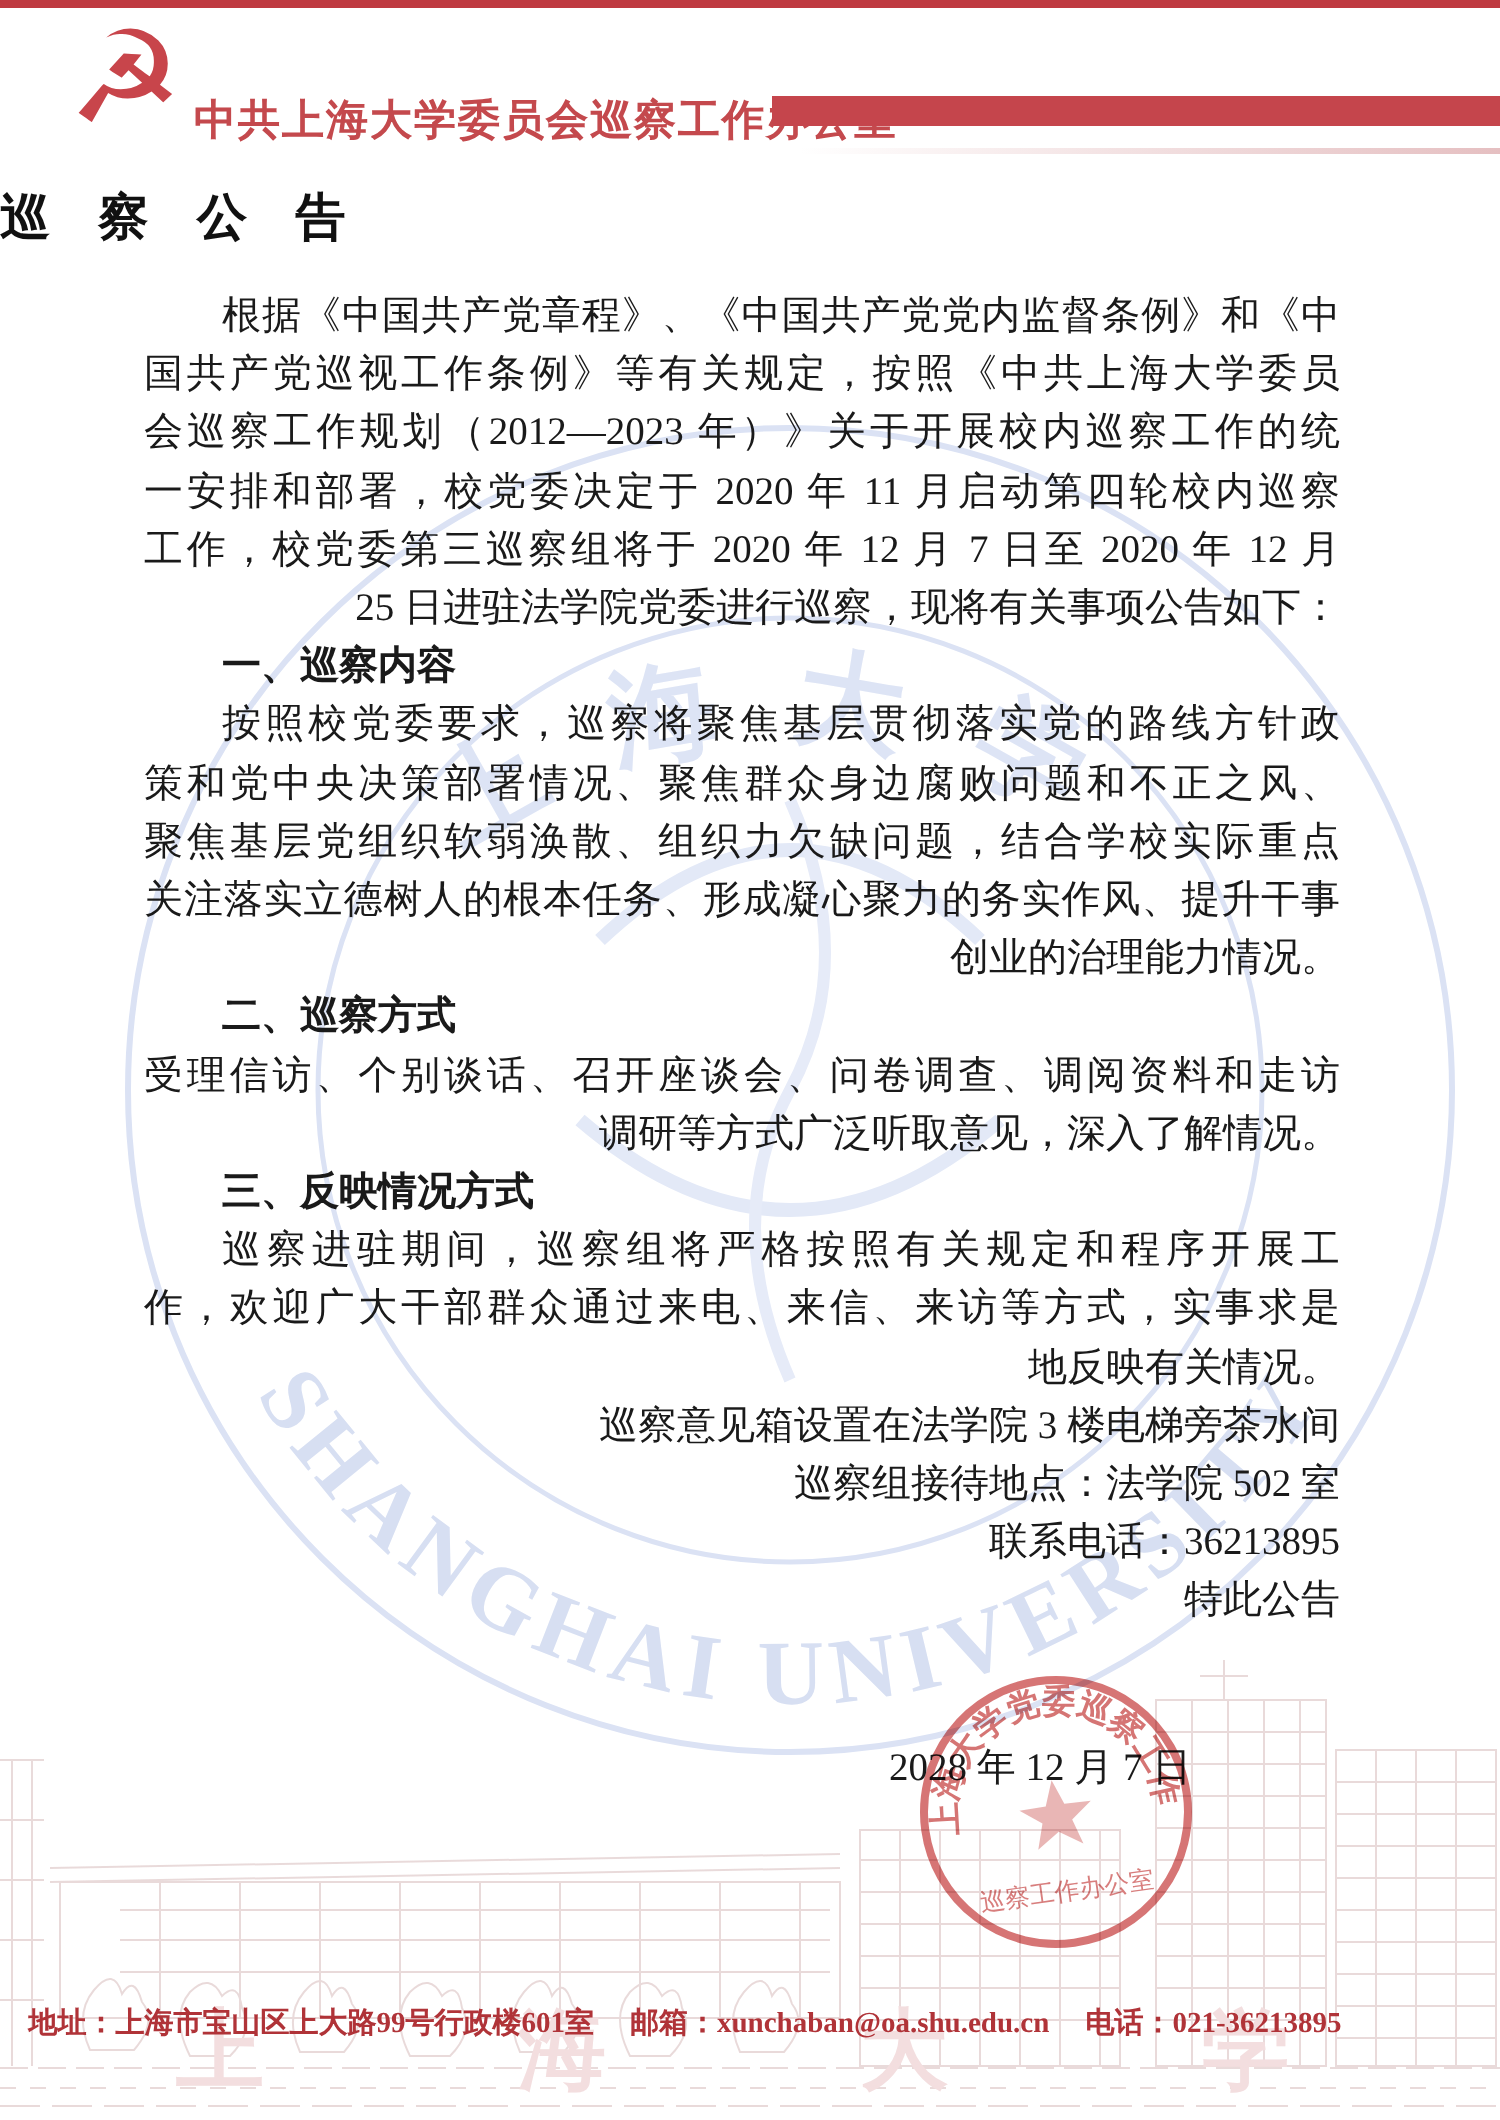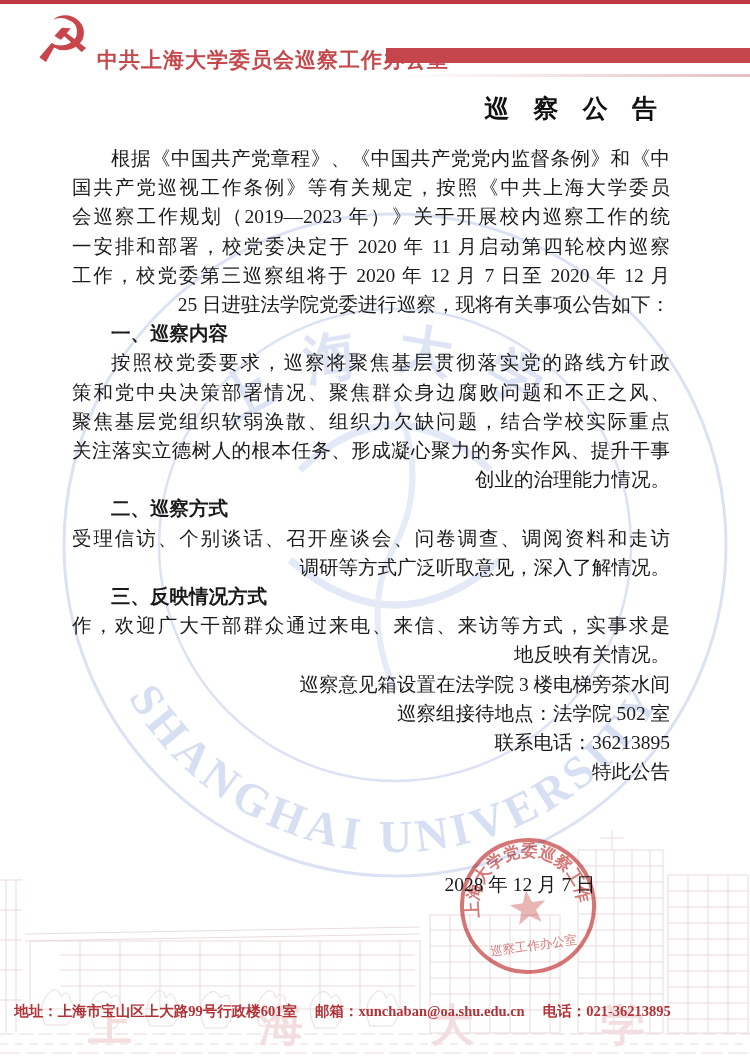--- a/index.html
+++ b/index.html
@@ -9,21 +9,21 @@
   .top-line{position:absolute;left:0;top:0;width:750px;height:4px;background:#bf3a41;}
   
   .emblem{position:absolute;left:34px;top:8px;font-size:64px;line-height:64px;color:#c8454b;
           font-family:"DejaVu Sans",sans-serif;}
   .org-name{position:absolute;left:97px;top:46px;font-size:21px;font-weight:bold;color:#c4494d;
             letter-spacing:1px;}
   .header-bar{position:absolute;left:386px;top:48px;width:364px;height:15px;background:#c5454c;}
   .header-bar-sub{position:absolute;left:400px;top:74px;width:350px;height:3px;
                   background:linear-gradient(to right,rgba(229,185,187,0),#e5bfc1);}
   
-  .doc-title{position:absolute;left:0;top:92px;width:666px;text-align:right;font-size:25px;
+  .doc-title{position:absolute;left:0;top:92px;width:666px;text-align:left;font-size:25px;
              font-weight:bold;color:#111;letter-spacing:9px;}
   
   .body-col{position:absolute;left:72px;top:144px;width:598px;font-size:19.5px;line-height:29.2px;
             color:#1a1a1a;z-index:2;}
   .jline{text-align:justify;text-align-last:justify;}
   .line{text-align:right;}
   .indent{text-indent:2em;}
   .sec-head{font-weight:bold;text-indent:2em;}
   
   .signature{position:absolute;left:375px;top:866px;width:290px;text-align:center;font-size:19.5px;
@@ -113,37 +113,38 @@
   <div class="emblem">☭</div>
   <div class="org-name">中共上海大学委员会巡察工作办公室</div>
   <div class="header-bar"></div>
   <div class="header-bar-sub"></div>
 
   <div class="doc-title">巡 察 公 告</div>
 
   <div class="body-col">
     <div class="jline indent">根据《中国共产党章程》、《中国共产党党内监督条例》和《中</div>
     <div class="jline">国共产党巡视工作条例》等有关规定，按照《中共上海大学委员</div>
-    <div class="jline">会巡察工作规划（2019—2023 年）》关于开展校内巡察工作的统</div>
+    <div class="jline">会巡察工作规划（2012—2023 年）》关于开展校内巡察工作的统</div>
     <div class="jline">一安排和部署，校党委决定于 2020 年 11 月启动第四轮校内巡察</div>
     <div class="jline">工作，校党委第三巡察组将于 2020 年 12 月 7 日至 2020 年 12 月</div>
     <div class="line">25 日进驻法学院党委进行巡察，现将有关事项公告如下：</div>
 
     <div class="sec-head">一、巡察内容</div>
     <div class="jline indent">按照校党委要求，巡察将聚焦基层贯彻落实党的路线方针政</div>
     <div class="jline">策和党中央决策部署情况、聚焦群众身边腐败问题和不正之风、</div>
     <div class="jline">聚焦基层党组织软弱涣散、组织力欠缺问题，结合学校实际重点</div>
     <div class="jline">关注落实立德树人的根本任务、形成凝心聚力的务实作风、提升干事</div>
     <div class="line">创业的治理能力情况。</div>
 
     <div class="sec-head">二、巡察方式</div>
     <div class="jline">受理信访、个别谈话、召开座谈会、问卷调查、调阅资料和走访</div>
     <div class="line">调研等方式广泛听取意见，深入了解情况。</div>
 
     <div class="sec-head">三、反映情况方式</div>
+    <div class="jline indent">巡察进驻期间，巡察组将严格按照有关规定和程序开展工</div>
     <div class="jline">作，欢迎广大干部群众通过来电、来信、来访等方式，实事求是</div>
     <div class="line">地反映有关情况。</div>
 
     <div class="line indent">巡察意见箱设置在法学院 3 楼电梯旁茶水间</div>
     <div class="line indent">巡察组接待地点：法学院 502 室</div>
     <div class="line indent">联系电话：36213895</div>
     <div class="line indent">特此公告</div>
   </div>
 
   <div class="signature">

